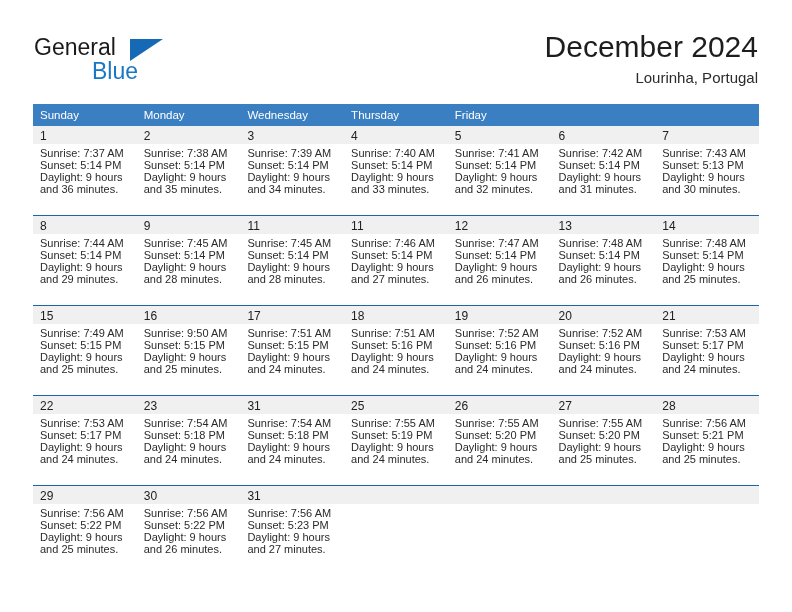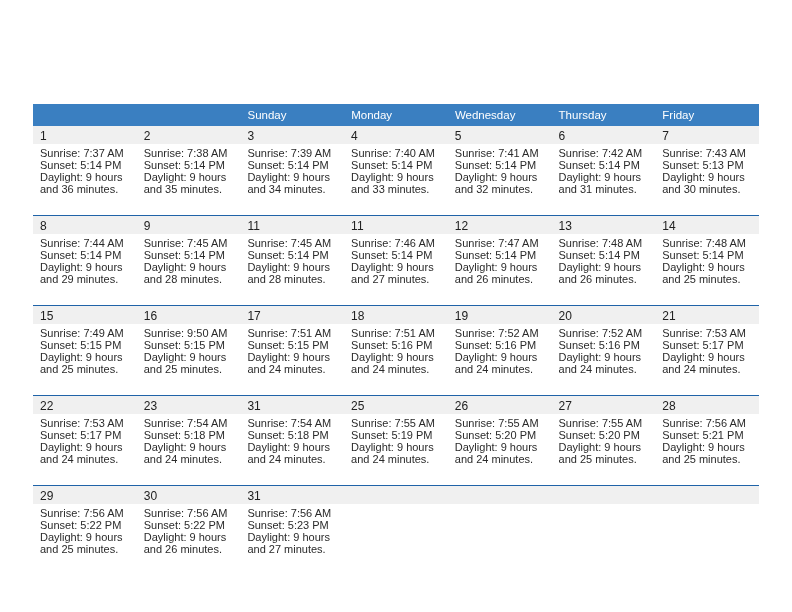--- a/index.html
+++ b/index.html
@@ -93,21 +93,20 @@
     position: absolute;
     left: 33px;
     top: 104px;
     width: 726px;
   }
   .weekday-row {
     display: flex;
     width: 726px;
     background: #3a7fc1;
     height: 22px;
-    justify-content: flex-end;
   }
   .weekday-cell {
     flex: 0 0 103.71px;
     width: 103.71px;
     box-sizing: border-box;
     color: #ffffff;
     font-size: 11.5px;
     line-height: 22px;
     padding-left: 7px;
     white-space: nowrap;
@@ -149,20 +148,34 @@
   }
   .day-info div {
     white-space: nowrap;
   }
 </style>
 </head>
 <body>
 
 <div class="page">
 
+  <div class="header">
+
+    <div class="brand">
+      <div class="brand-line1">General</div>
+      <div class="brand-mark"></div>
+      <div class="brand-line2">Blue</div>
+    </div>
+
+    <div class="title-block">
+      <div class="cal-title">December 2024</div>
+      <div class="cal-subtitle">Lourinha, Portugal</div>
+    </div>
+
+  </div>
 
   <div class="calendar">
 
     <div class="weekday-row">
       <div class="weekday-cell">Sunday</div>
       <div class="weekday-cell">Monday</div>
       <div class="weekday-cell">Wednesday</div>
       <div class="weekday-cell">Thursday</div>
       <div class="weekday-cell">Friday</div>
     </div>

